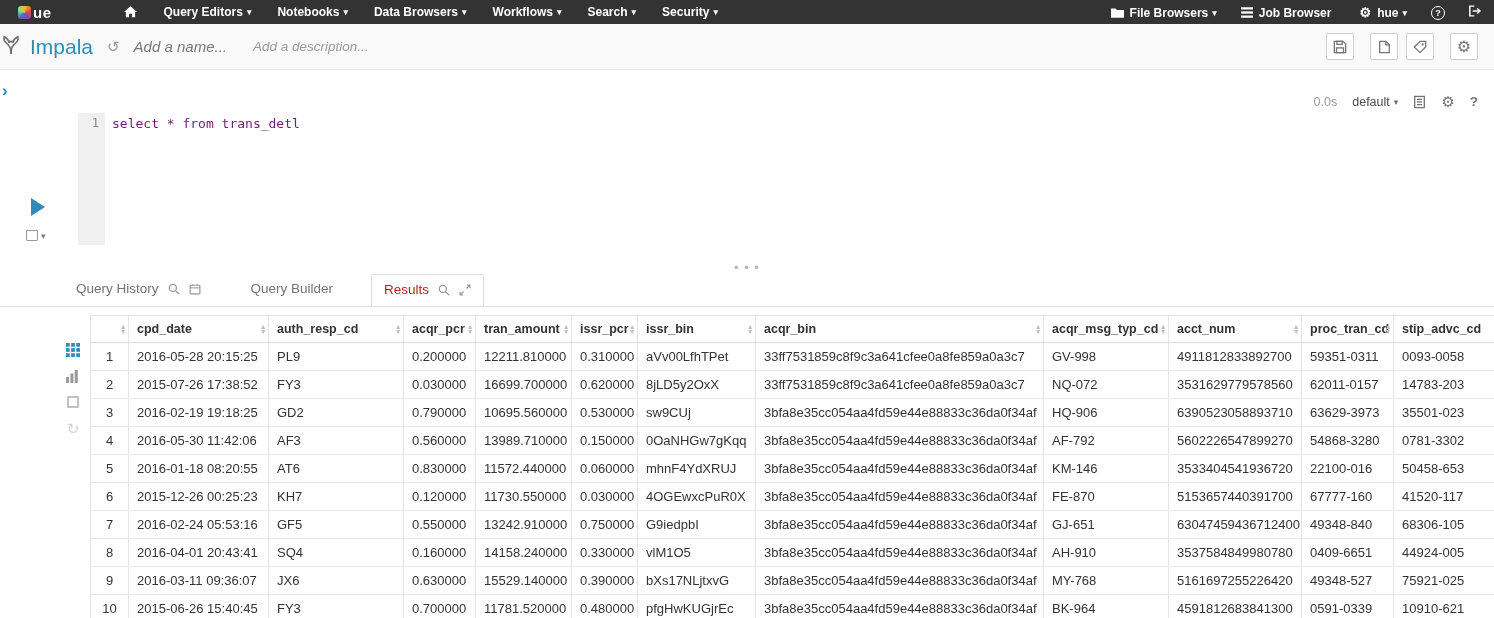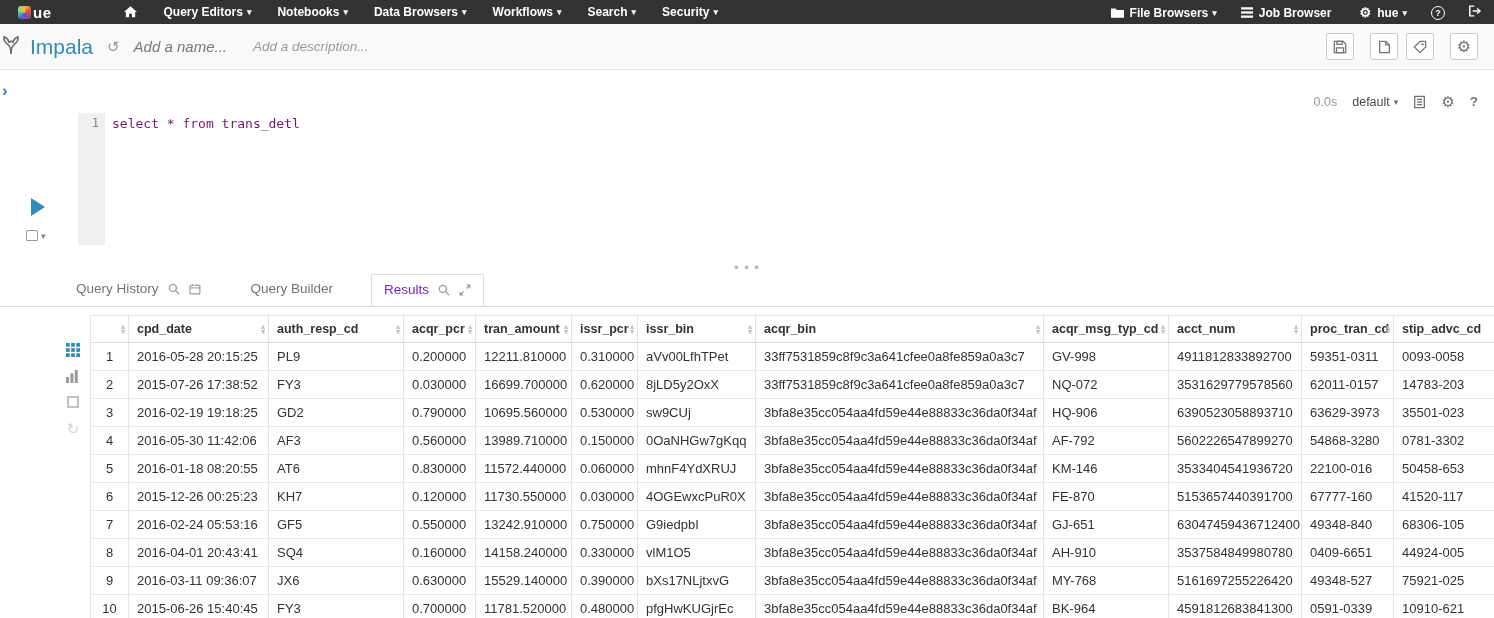--- a/index.html
+++ b/index.html
@@ -61,21 +61,21 @@
   .codeline { padding:3px 0 0 7px; color:#701a75; white-space:pre; }
   
   .resize-bar { height:12px; display:flex; justify-content:center; align-items:center;
     color:#b5b5b5; font-size:13px; letter-spacing:1px; cursor:row-resize; line-height:0; }
   
   .tabs { display:flex; padding-left:64px; border-bottom:1px solid #ddd; height:33px;
     font-size:13.5px; color:#737373; align-items:flex-start; }
   .tab { padding:7px 12px 8px; margin-right:26px; margin-bottom:-1px; display:flex;
     align-items:center; gap:9px; cursor:pointer; white-space:nowrap; }
   .tab.active { background:#fff; border:1px solid #ddd; border-bottom:1px solid #fff;
-    border-radius:2px 2px 0 0; color:#6d28d9; }
+    border-radius:2px 2px 0 0; color:#b91c1c; }
   .tab-icon { display:inline-flex; cursor:pointer; }
   
   .results { position:relative; padding:8px 0 0 90px; }
   .rail { position:absolute; left:60px; top:36px; width:26px; display:flex; flex-direction:column;
     gap:13px; align-items:center; }
   .rail-btn { cursor:pointer; display:inline-flex; align-items:center; }
   .spinner-glyph { color:#d5d5d5; font-size:15px; line-height:1; }
   .table-wrap { overflow:hidden; width:1404px; }
   table { border-collapse:collapse; table-layout:fixed; width:1443px; font-size:13px; color:#333; }
   th, td { border-right:1px solid #e4e4e4; border-bottom:1px solid #e9e9e9; padding:6px 8px;

